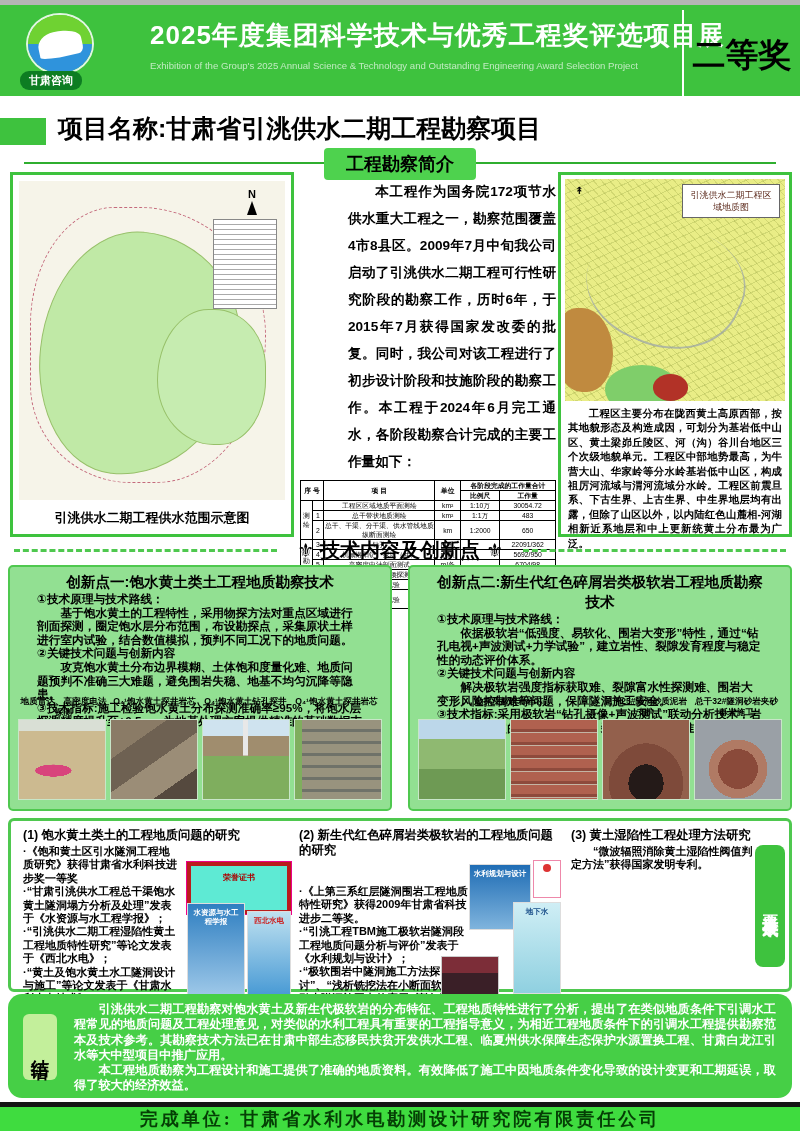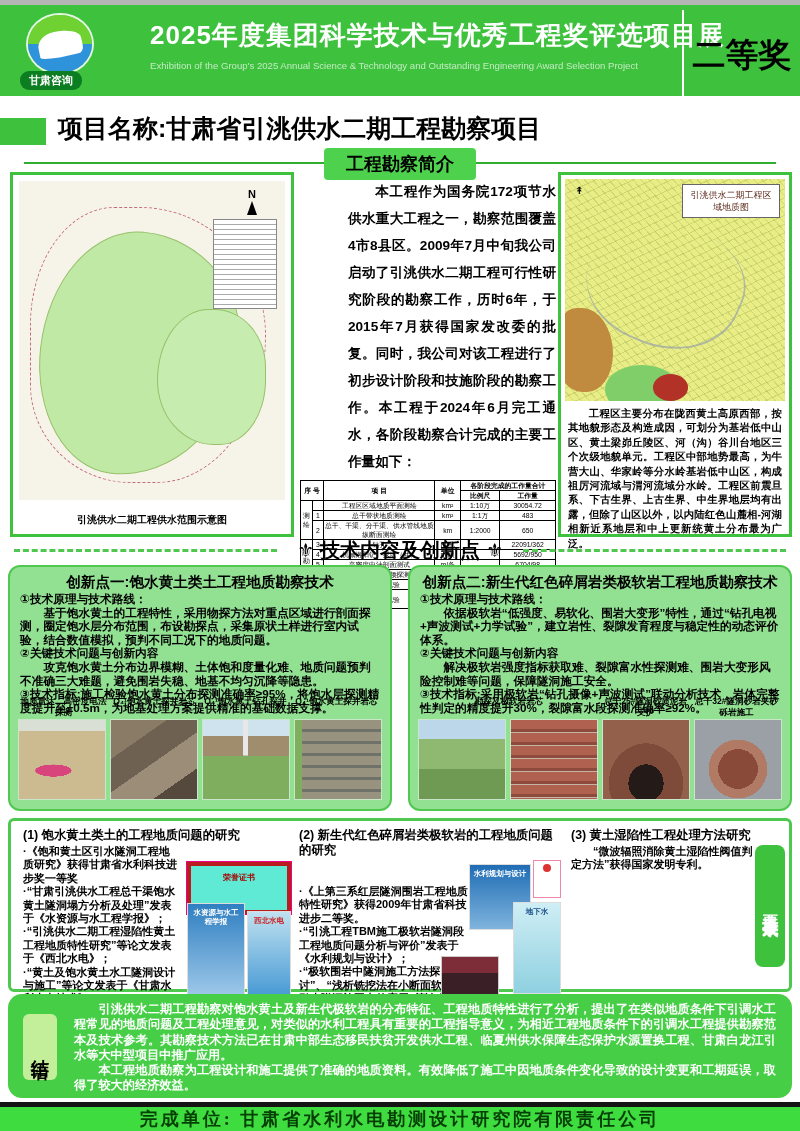--- a/index.html
+++ b/index.html
@@ -35,21 +35,21 @@
         border:1px solid #97c069;border-radius:46% 54% 58% 42%/52% 44% 56% 48%;transform:rotate(6deg);}
   .map1-blob2{position:absolute;left:52%;top:40%;width:40%;height:42%;background:#c6ecb0;
         border:1px solid #97c069;border-radius:50% 50% 45% 55%/55% 45% 50% 50%;}
   .map1-border{position:absolute;left:4%;top:8%;width:88%;height:86%;border:1px dashed #c46a7c;
         border-radius:40% 60% 52% 48%/48% 52% 60% 40%;}
   .compass{position:absolute;right:28px;top:8px;text-align:center;font-weight:bold;font-size:11px;line-height:10px;}
   .compass .arrow{width:0;height:0;border-left:5px solid transparent;border-right:5px solid transparent;
         border-bottom:14px solid #000;margin:2px auto 0;}
   .map1-legend{position:absolute;right:8px;top:38px;width:62px;height:88px;background:#fff;border:1px solid #888;
         background-image:repeating-linear-gradient(180deg,transparent 0 4px,#aaa 4px 5px);}
-  .map1-cap{position:absolute;left:0;right:0;bottom:7px;text-align:center;font-weight:bold;font-size:10px;}
+  .map1-cap{position:absolute;left:0;right:0;bottom:7px;text-align:center;font-weight:bold;font-size:13px;}
   
   .mid-col{position:absolute;left:300px;top:178px;width:256px;}
   .mid-p{font-size:13.6px;font-weight:bold;line-height:27px;text-align:justify;text-indent:2em;margin-left:48px;}
   table.work{border-collapse:collapse;width:100%;margin-top:5px;font-size:6.8px;table-layout:fixed;}
   table.work th,table.work td{border:1px solid #000;padding:0;text-align:center;line-height:9px;
         font-weight:normal;overflow:hidden;}
   table.work th{font-weight:bold;}
   .c-grp{width:10px;} .c-no{width:10px;} .c-item{width:96px;} .c-unit{width:22px;}
   .c-scale{width:34px;} .c-amt{width:48px;}
   
@@ -67,21 +67,21 @@
         font-family:"Liberation Serif","DejaVu Serif",serif;}
   .m2compass{position:absolute;left:10px;top:6px;font-size:10px;font-weight:bold;}
   .right-p{position:absolute;left:7px;right:7px;top:232px;font-size:10.4px;font-weight:bold;line-height:14.4px;
         text-align:justify;text-indent:2em;}
   
   .tech-head{position:absolute;left:0;top:538px;width:800px;height:24px;display:flex;align-items:center;}
   .dash{flex:1;border-top:3px dashed #4fc84f;margin:0 14px;}
   .fleur{font-size:19px;line-height:19px;margin:0 6px;}
   .tech-title{font-size:20px;font-weight:bold;white-space:nowrap;}
   .panel{position:absolute;top:565px;width:384px;height:246px;background:#92e092;border:2px solid #4fc84f;
-        border-radius:12px;box-sizing:border-box;padding:5px 10px 0;}
+        border-radius:5px;box-sizing:border-box;padding:5px 27px 0;}
   .panel-l{left:8px;} .panel-r{left:408px;}
   .panel-title{text-align:center;font-weight:bold;font-size:14.6px;line-height:20px;}
   .pb{font-size:11.7px;font-weight:bold;line-height:13.6px;}
   .pb.body{text-indent:2em;}
   .photos{position:absolute;left:8px;right:8px;bottom:9px;}
   .cap-row{display:flex;}
   .cap{text-align:center;font-size:8.6px;font-weight:bold;line-height:11px;}
   .cap.w25{width:25%;} .cap.w50{width:50%;}
   .ph-row{display:flex;gap:4px;margin-top:1px;}
   .ph{flex:1;height:81px;border:1px solid #c8e6c8;box-sizing:border-box;}

